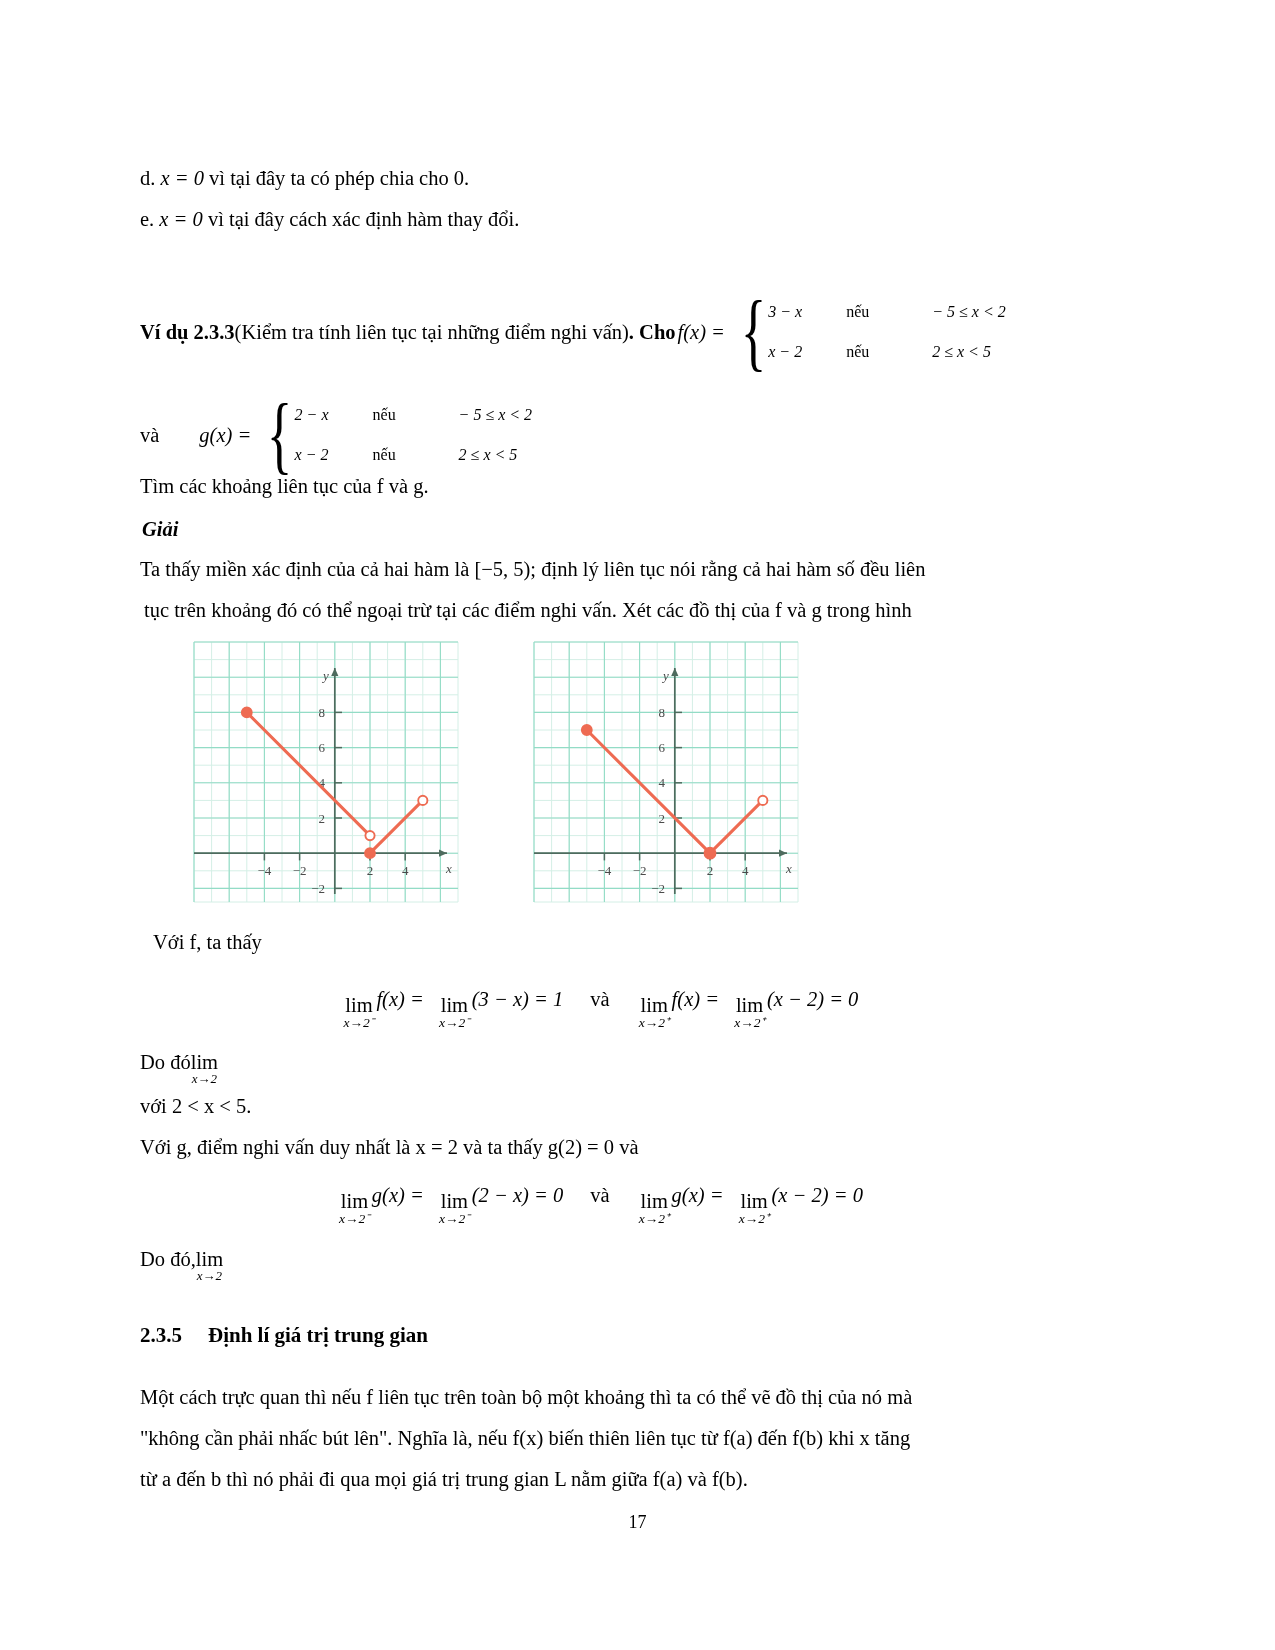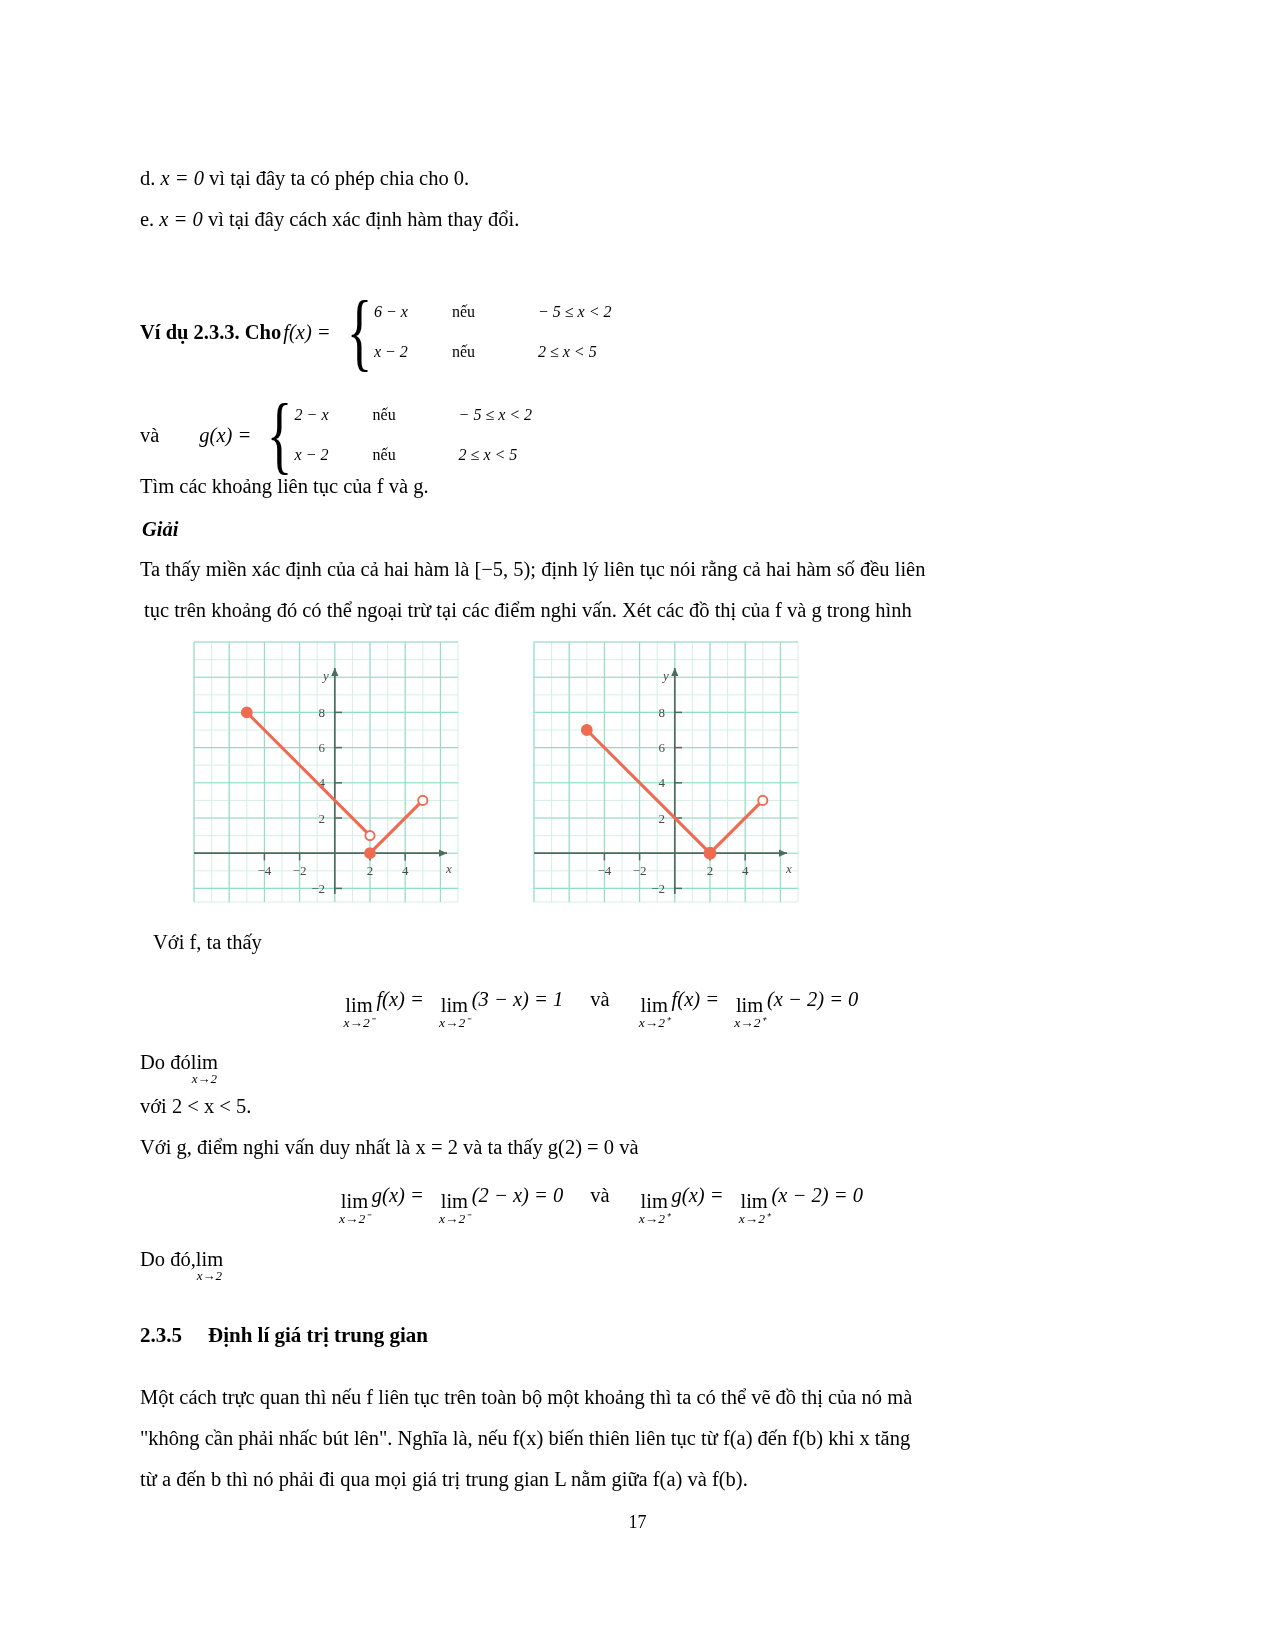--- a/index.html
+++ b/index.html
@@ -140,27 +140,28 @@
     <div class="line" style="position:absolute; top:168px; left:0;">
       <span>d. </span><span class="mi">x = 0</span><span> vì tại đây ta có phép chia cho 0.</span>
     </div>
 
     <div class="line" style="position:absolute; top:209px; left:0;">
       <span>e. </span><span class="mi">x = 0</span><span> vì tại đây cách xác định hàm thay đổi.</span>
     </div>
 
     <div style="position:absolute; top:292px; left:0; display:flex; align-items:center;">
       <span class="bold" style="font-size:20.5px;">Ví dụ 2.3.3</span>
+        <span style="font-size:20.5px;"> (Kiểm tra tính liên tục tại những điểm nghi vấn)</span>
         <span class="bold" style="font-size:20.5px;">. Cho </span>
         <span class="mi" style="font-size:20.5px; margin-left:2px;">f(x) =</span>
       <span class="pw" style="margin-left:8px;">
         <span class="pw-brace">{</span>
         <span class="pw-rows">
           <span class="pw-row">
-            <span class="pw-expr mi">6 − x</span>
+            <span class="pw-expr mi">3 − x</span>
             <span class="pw-word">nếu</span>
             <span class="pw-cond mi" style="margin-left:24px;">− 5 ≤ x &lt; 2</span>
           </span>
           <span class="pw-row">
             <span class="pw-expr mi">x − 2</span>
             <span class="pw-word">nếu</span>
             <span class="pw-cond mi" style="margin-left:24px;">2 ≤ x &lt; 5</span>
           </span>
         </span>
       </span>

